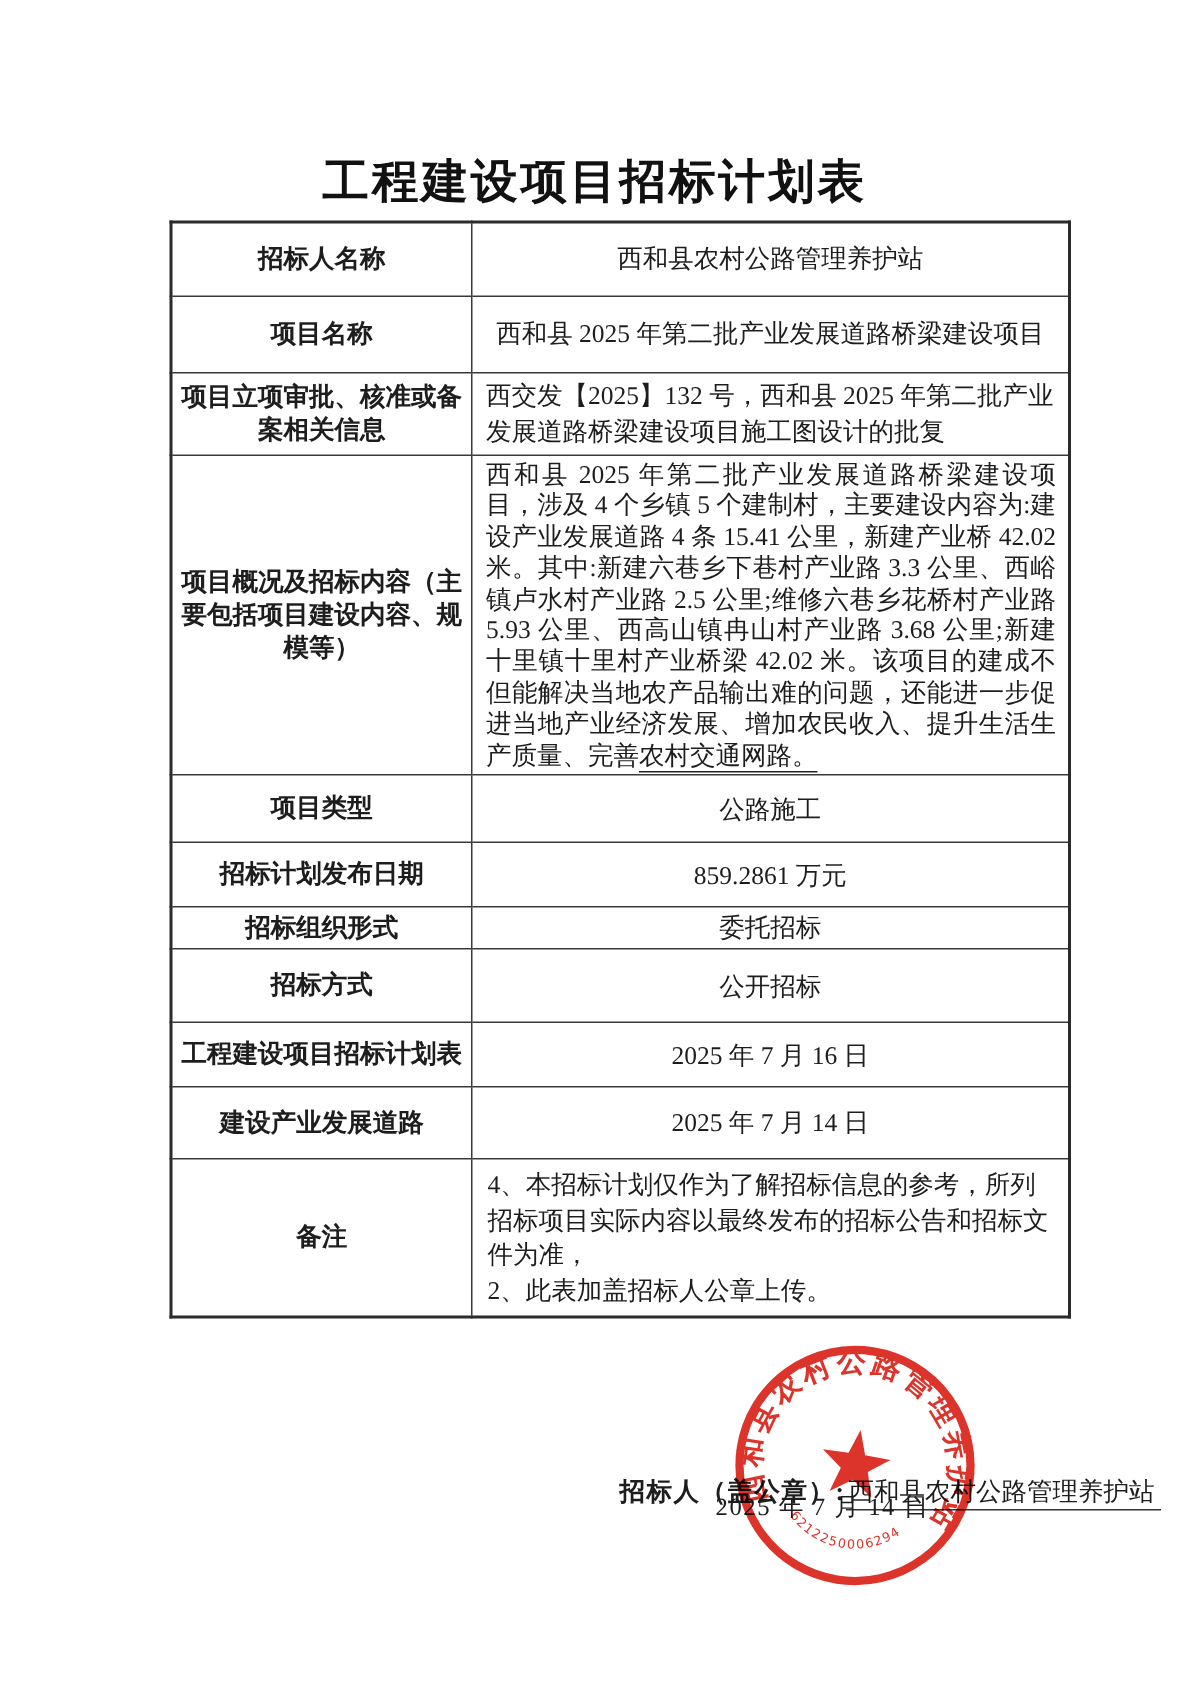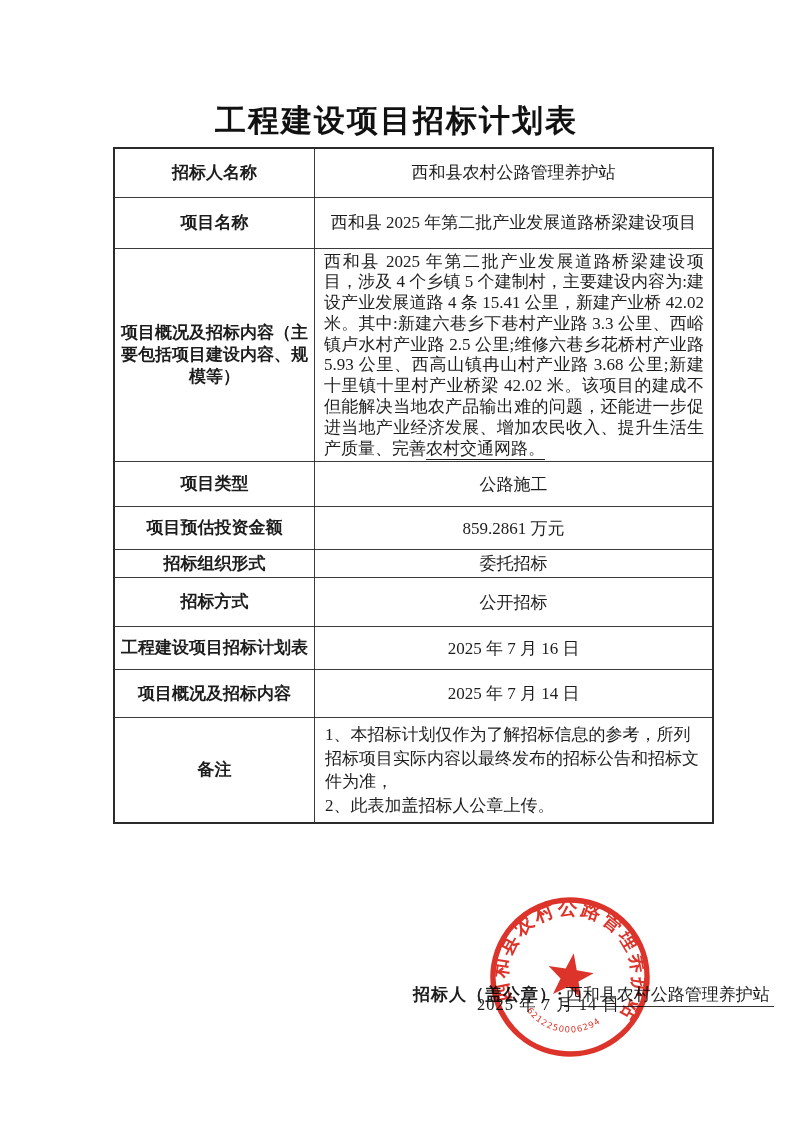--- a/index.html
+++ b/index.html
@@ -86,52 +86,56 @@
   <table class="bid-table">
     <tbody>
       <tr class="r1">
         <td class="lbl">招标人名称</td>
         <td class="val">西和县农村公路管理养护站</td>
       </tr>
       <tr class="r2">
         <td class="lbl">项目名称</td>
         <td class="val">西和县 2025 年第二批产业发展道路桥梁建设项目</td>
       </tr>
+      <tr class="r4">
+        <td class="lbl">项目立项审批、核准或备案相关信息</td>
+        <td class="val-left">西交发【2025】132 号，西和县 2025 年第二批产业发展道路桥梁建设项目施工图设计的批复</td>
+      </tr>
       <tr class="r5">
         <td class="lbl">项目概况及招标内容（主要包括项目建设内容、规模等）</td>
         <td class="val-para"><span>西和县 2025 年第二批产业发展道路桥梁建设项目，涉及 4 个乡镇 5 个建制村，主要建设内容为:建设产业发展道路 4 条 15.41 公里，新建产业桥 42.02 米。其中:新建六巷乡下巷村产业路 3.3 公里、西峪镇卢水村产业路 2.5 公里;维修六巷乡花桥村产业路 5.93 公里、西高山镇冉山村产业路 3.68 公里;新建十里镇十里村产业桥梁 42.02 米。该项目的建成不但能解决当地农产品输出难的问题，还能进一步促进当地产业经济发展、增加农民收入、提升生活生产质量、完善</span><span class="u">农村交通网路。</span></td>
       </tr>
       <tr class="r6">
         <td class="lbl">项目类型</td>
         <td class="val">公路施工</td>
       </tr>
       <tr class="r7">
-        <td class="lbl">项目预估投资金额</td>
+        <td class="lbl">招标计划发布日期</td>
         <td class="val">859.2861 万元</td>
       </tr>
       <tr class="r8">
         <td class="lbl">招标组织形式</td>
         <td class="val">委托招标</td>
       </tr>
       <tr class="r9">
         <td class="lbl">招标方式</td>
         <td class="val">公开招标</td>
       </tr>
       <tr class="r10">
         <td class="lbl">工程建设项目招标计划表</td>
         <td class="val">2025 年 7 月 16 日</td>
       </tr>
       <tr class="r11">
-        <td class="lbl">项目概况及招标内容</td>
+        <td class="lbl">建设产业发展道路</td>
         <td class="val">2025 年 7 月 14 日</td>
       </tr>
       <tr class="r12">
         <td class="lbl">备注</td>
         <td class="val-notes">
-          <div>1、本招标计划仅作为了解招标信息的参考，所列招标项目实际内容以最终发布的招标公告和招标文件为准，</div>
+          <div>4、本招标计划仅作为了解招标信息的参考，所列招标项目实际内容以最终发布的招标公告和招标文件为准，</div>
           <div>2、此表加盖招标人公章上传。</div>
         </td>
       </tr>
     </tbody>
   </table>
 
   <div class="signature">
     <span class="sig-label">招标人（盖公章）:</span><span class="sig-name">西和县农村公路管理养护站</span>
   </div>
 

